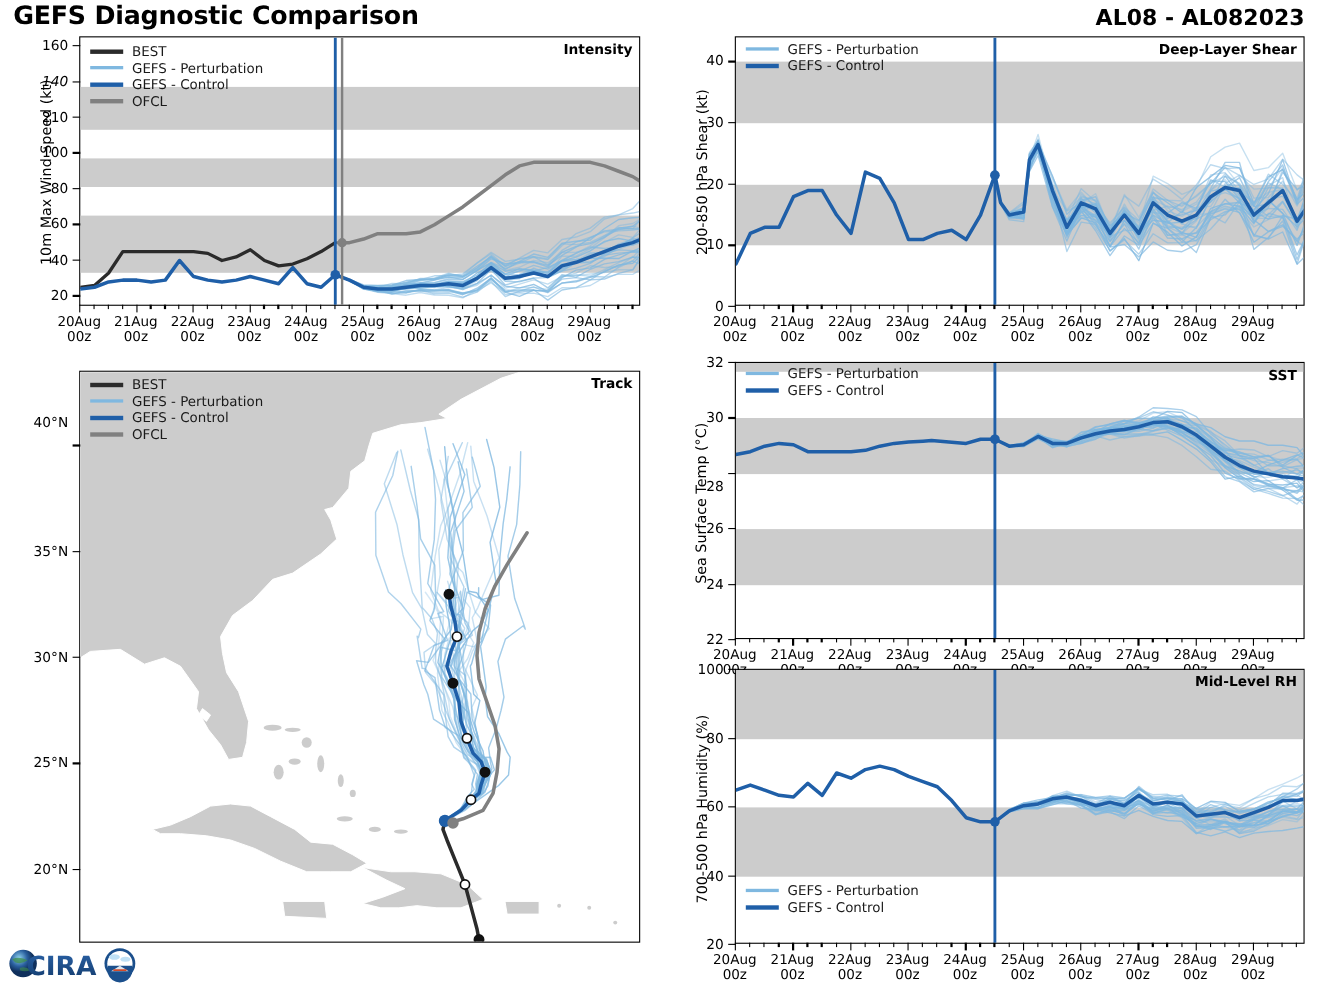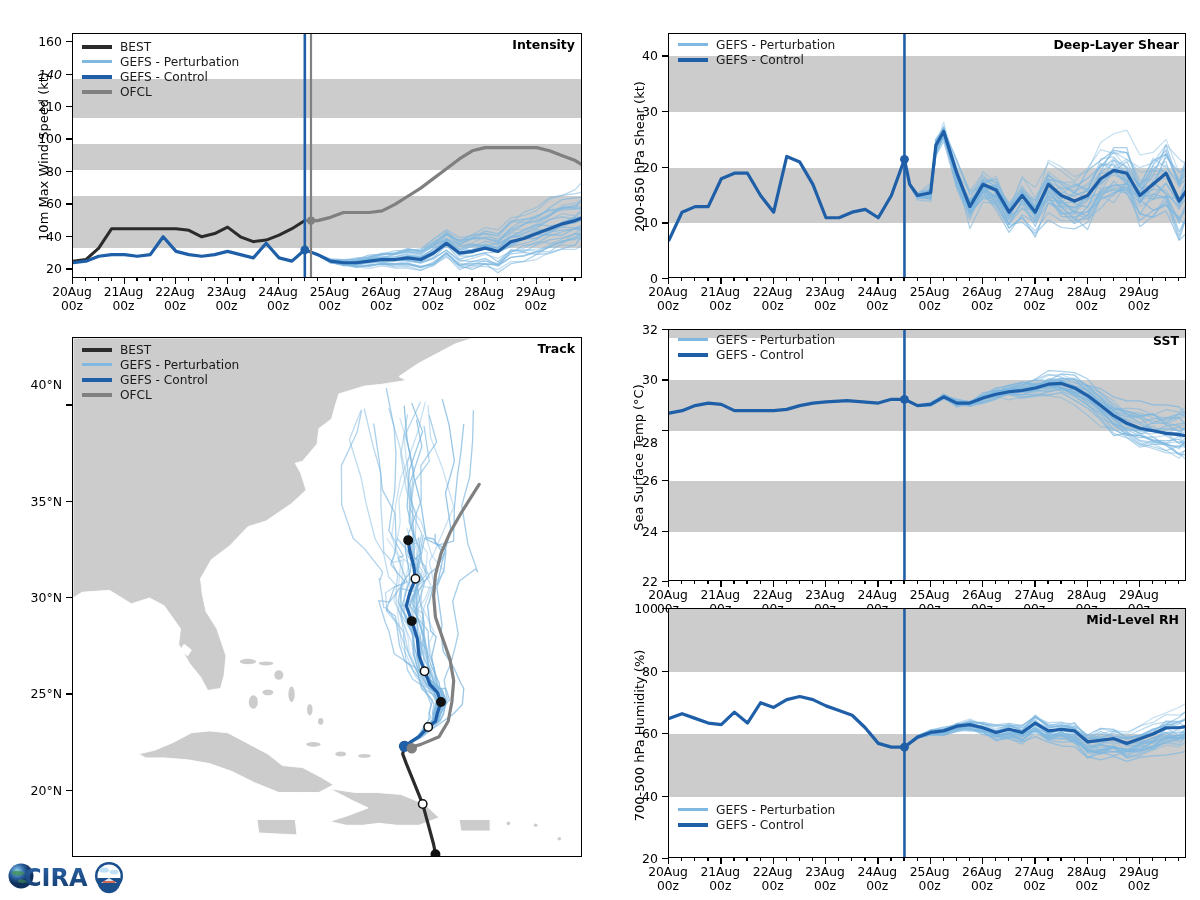--- a/index.html
+++ b/index.html
@@ -60,20 +60,22 @@
   svg.mapsvg{position:absolute;left:0;top:0;z-index:5;}
 
   
   .cira{position:absolute;left:6px;top:856px;width:120px;height:40px;}
 </style>
 </head>
 <body>
 
 <div class="root">
 
+  <div class="main-title">GEFS Diagnostic Comparison</div>
+  <div class="storm-id">AL08 - AL082023</div>
 
   <div class="panel" id="p-intensity" style="left:72px;top:33px;width:510px;height:245px;">
     <div class="plotbox">
       <div class="band" style="top:0px;height:0px;"></div>
     <div class="band" style="top: 162.252px; height: 51.9205px;"></div>
         <div class="band" style="top: 110.331px; height: 25.9603px;"></div>
         <div class="band" style="top: 45.4305px; height: 38.9404px;"></div>
         <svg class="series" width="510" height="245" viewBox="0 0 510 245">
           <path d="M231.82,215.79 L244.70,221.19 L257.58,227.60 L270.45,230.88 L283.33,227.98 L296.21,228.61 L309.09,226.97 L321.97,226.25 L334.85,226.75 L347.73,228.15 L360.61,223.65 L373.48,211.08 L386.36,225.03 L399.24,221.57 L412.12,218.92 L425.00,227.73 L437.88,215.74 L450.76,217.95 L463.64,210.77 L476.52,205.87 L489.39,203.85 L502.27,199.81 L510.00,199.85 " fill="none" stroke="#7fb8e0" stroke-width="1.25" stroke-opacity="0.6702304605208338" stroke-linejoin="round" stroke-linecap="round"></path>
           <path d="M231.82,215.79 L244.70,221.01 L257.58,227.08 L270.45,229.83 L283.33,230.40 L296.21,228.27 L309.09,228.19 L321.97,226.35 L334.85,224.98 L347.73,226.49 L360.61,219.35 L373.48,209.30 L386.36,218.49 L399.24,215.60 L412.12,212.48 L425.00,217.45 L437.88,212.22 L450.76,204.99 L463.64,204.70 L476.52,197.99 L489.39,196.08 L502.27,195.11 L510.00,196.01 " fill="none" stroke="#7fb8e0" stroke-width="1.25" stroke-opacity="0.6998853016458452" stroke-linejoin="round" stroke-linecap="round"></path>

